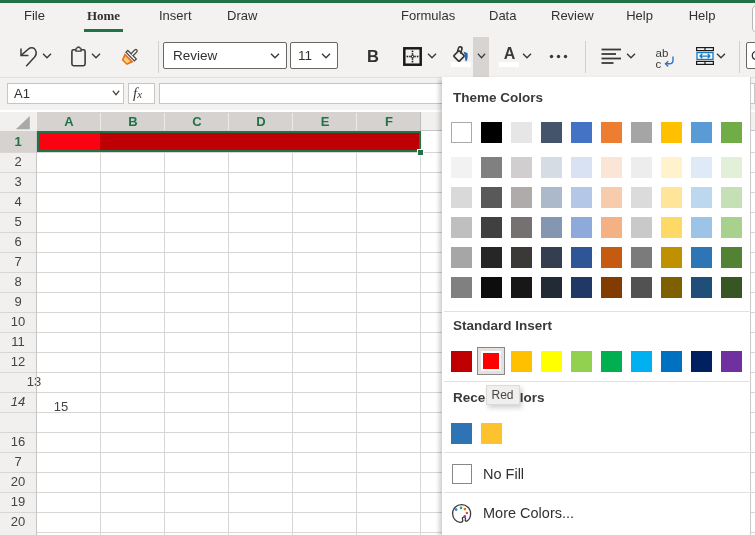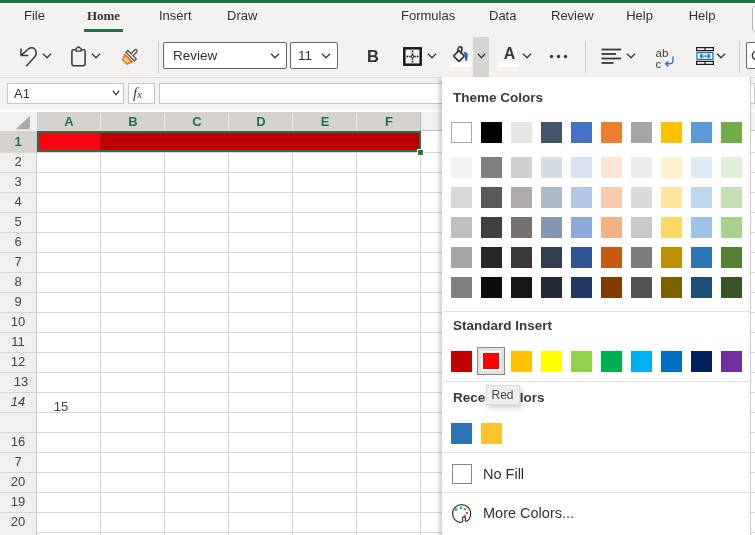--- a/index.html
+++ b/index.html
@@ -43,21 +43,21 @@
 <div class="rowtxt" style="left:0;top:172px;">3</div>
 <div class="rowtxt" style="left:0;top:192px;">4</div>
 <div class="rowtxt" style="left:0;top:212px;">5</div>
 <div class="rowtxt" style="left:0;top:232px;">6</div>
 <div class="rowtxt" style="left:0;top:252px;">7</div>
 <div class="rowtxt" style="left:0;top:272px;">8</div>
 <div class="rowtxt" style="left:0;top:292px;">9</div>
 <div class="rowtxt" style="left:0;top:312px;">10</div>
 <div class="rowtxt" style="left:0;top:332px;">11</div>
 <div class="rowtxt" style="left:0;top:352px;">12</div>
-<div class="rowtxt" style="left:3px;top:372px;">13</div>
+<div class="rowtxt" style="left:16px;top:372px;">13</div>
 <div class="rowtxt" style="left:0;top:392px;font-style:italic;">14</div>
 <div class="rowtxt" style="left:0;top:397px;padding-left:43px;">15</div>
 <div class="rowtxt" style="left:0;top:432px;">16</div>
 <div class="rowtxt" style="left:0;top:452px;">7</div>
 <div class="rowtxt" style="left:0;top:472px;">20</div>
 <div class="rowtxt" style="left:0;top:492px;">19</div>
 <div class="rowtxt" style="left:0;top:512px;">20</div>
 <div class="abs" style="left:36px;top:131px;width:1px;height:404px;background:#C8C6C4;"></div>
 <div class="abs" style="left:0;top:152px;width:36px;height:1px;background:#D9D7D5;"></div>
 <div class="abs" style="left:0;top:172px;width:36px;height:1px;background:#D9D7D5;"></div>

